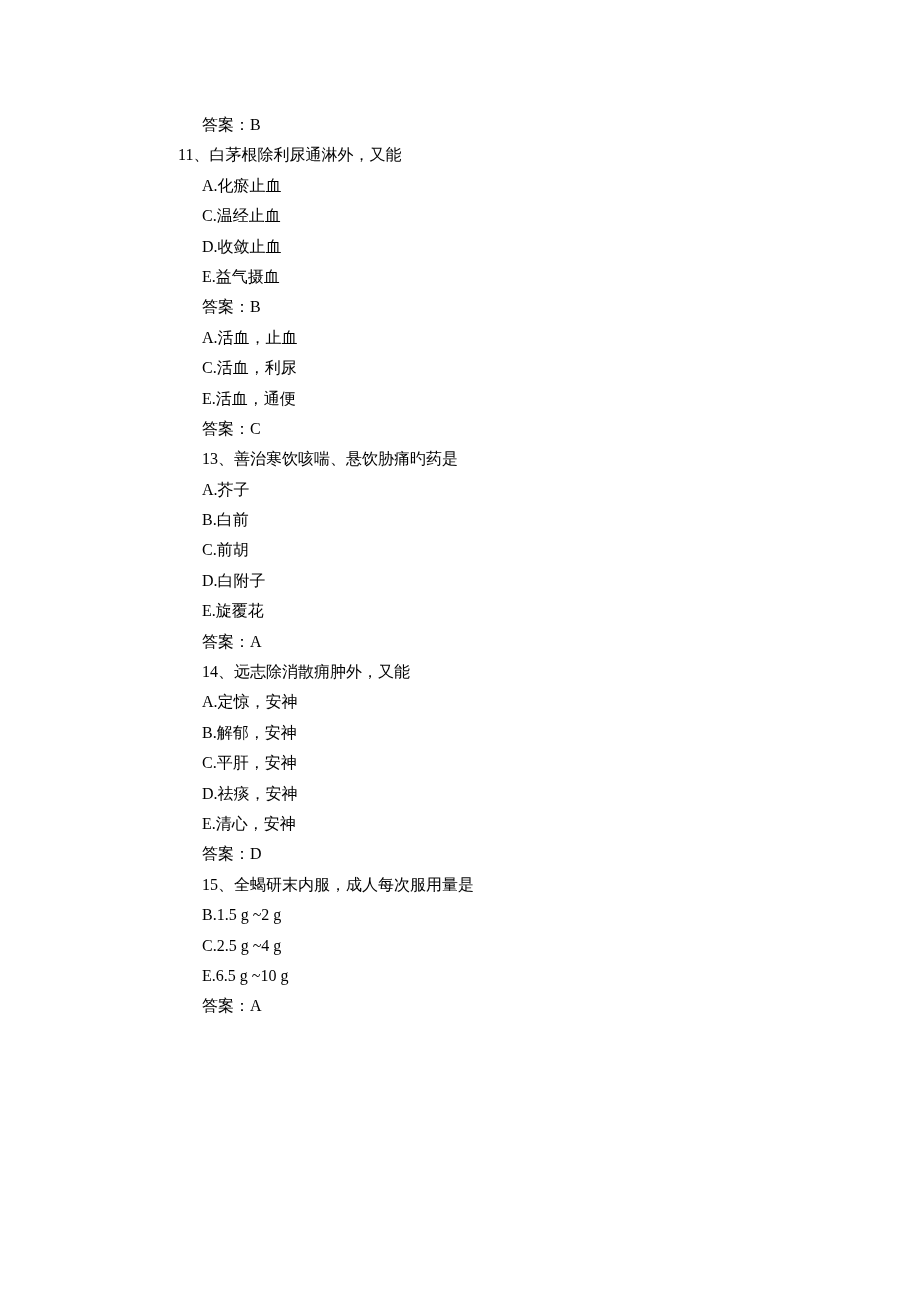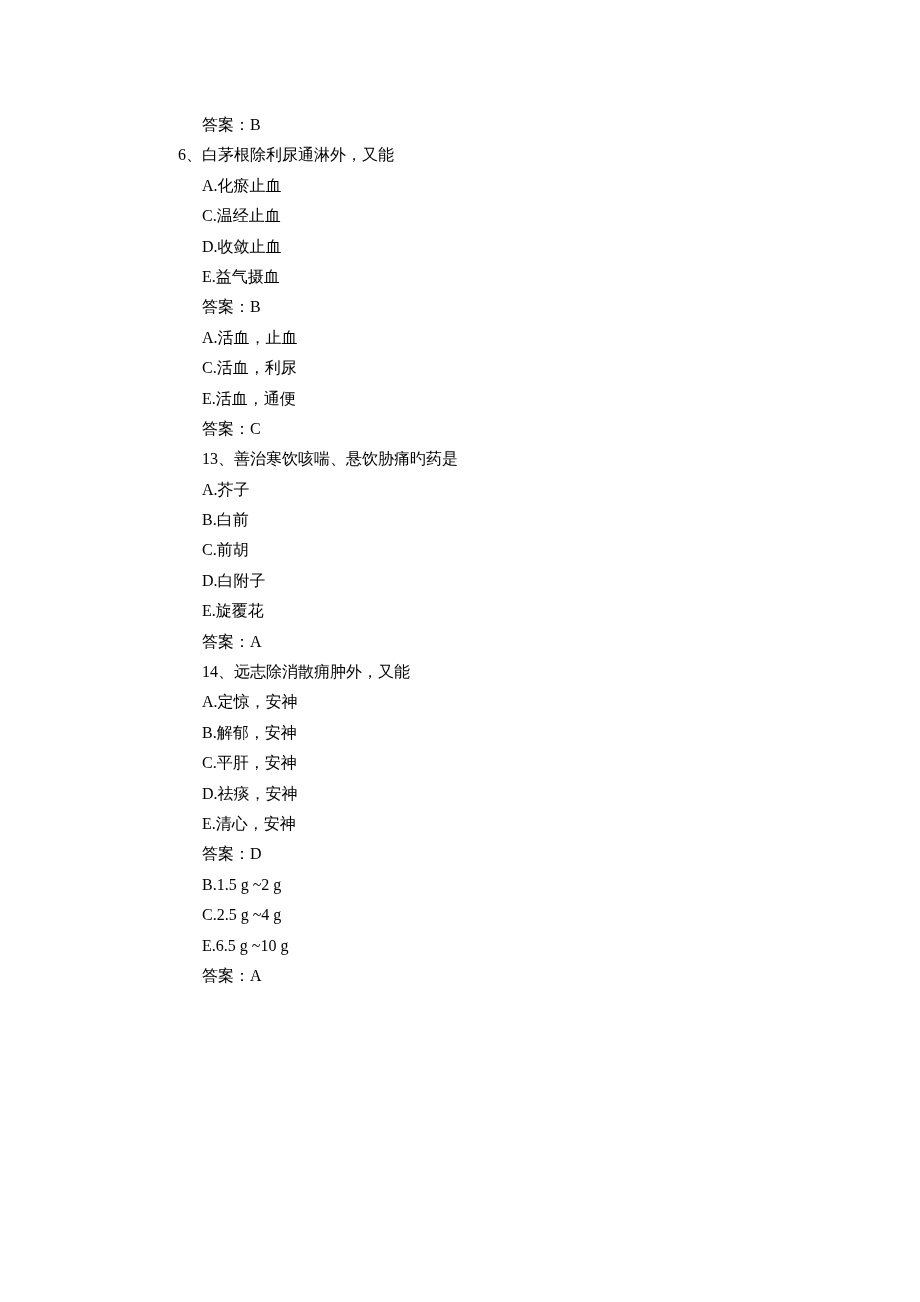--- a/index.html
+++ b/index.html
@@ -24,21 +24,21 @@
     padding-left: 24px;
   }
 </style>
 </head>
 <body>
 
 <div class="page">
 
   <div class="line indent">答案：B</div>
 
-  <div class="line">6、白茅根除利尿通淋外，又能</div>
+  <div class="line">11、白茅根除利尿通淋外，又能</div>
   <div class="line indent">A.化瘀止血</div>
   <div class="line indent">C.温经止血</div>
   <div class="line indent">D.收敛止血</div>
   <div class="line indent">E.益气摄血</div>
   <div class="line indent">答案：B</div>
 
   <div class="line indent">A.活血，止血</div>
   <div class="line indent">C.活血，利尿</div>
   <div class="line indent">E.活血，通便</div>
   <div class="line indent">答案：C</div>
@@ -52,18 +52,19 @@
   <div class="line indent">答案：A</div>
 
   <div class="line indent">14、远志除消散痈肿外，又能</div>
   <div class="line indent">A.定惊，安神</div>
   <div class="line indent">B.解郁，安神</div>
   <div class="line indent">C.平肝，安神</div>
   <div class="line indent">D.祛痰，安神</div>
   <div class="line indent">E.清心，安神</div>
   <div class="line indent">答案：D</div>
 
+  <div class="line indent">15、全蝎研末内服，成人每次服用量是</div>
   <div class="line indent">B.1.5 g ~2 g</div>
   <div class="line indent">C.2.5 g ~4 g</div>
   <div class="line indent">E.6.5 g ~10 g</div>
   <div class="line indent">答案：A</div>
 
 </div>
 
 </body></html>

